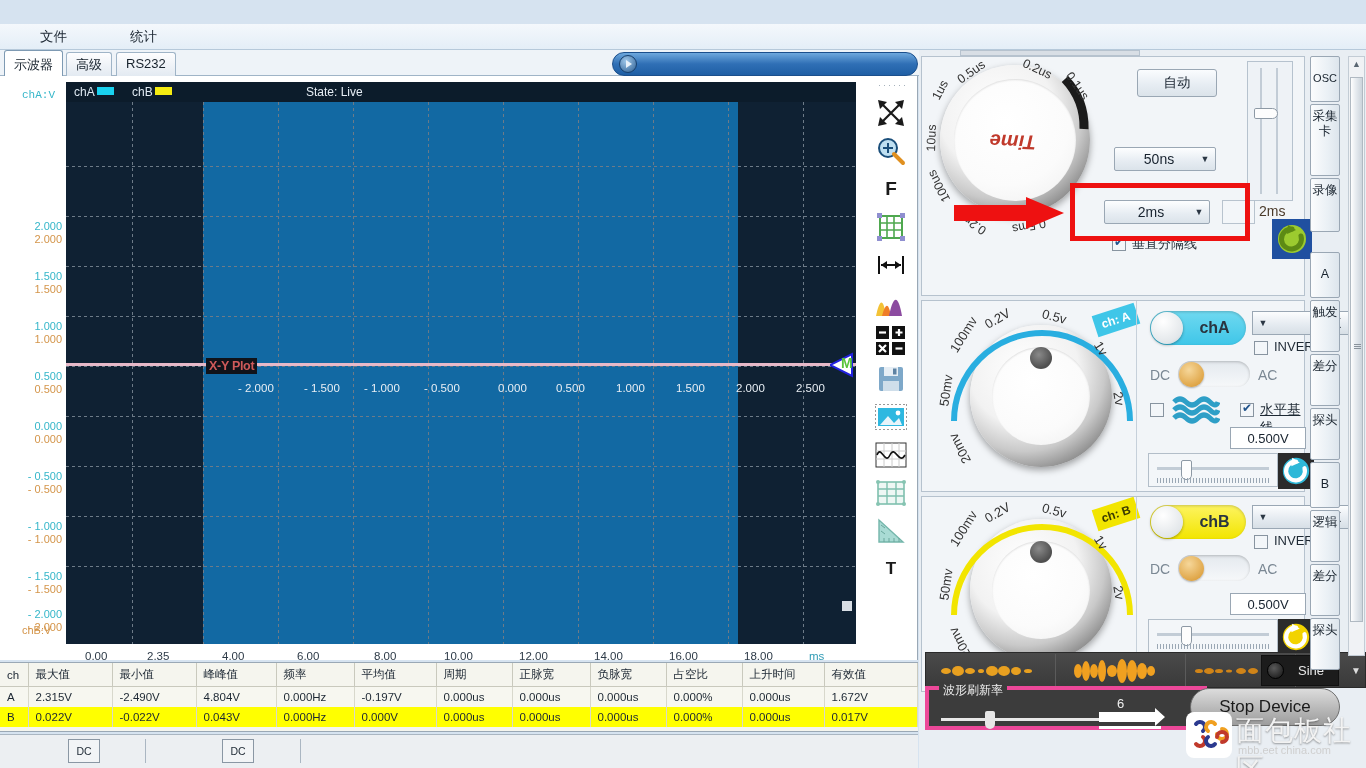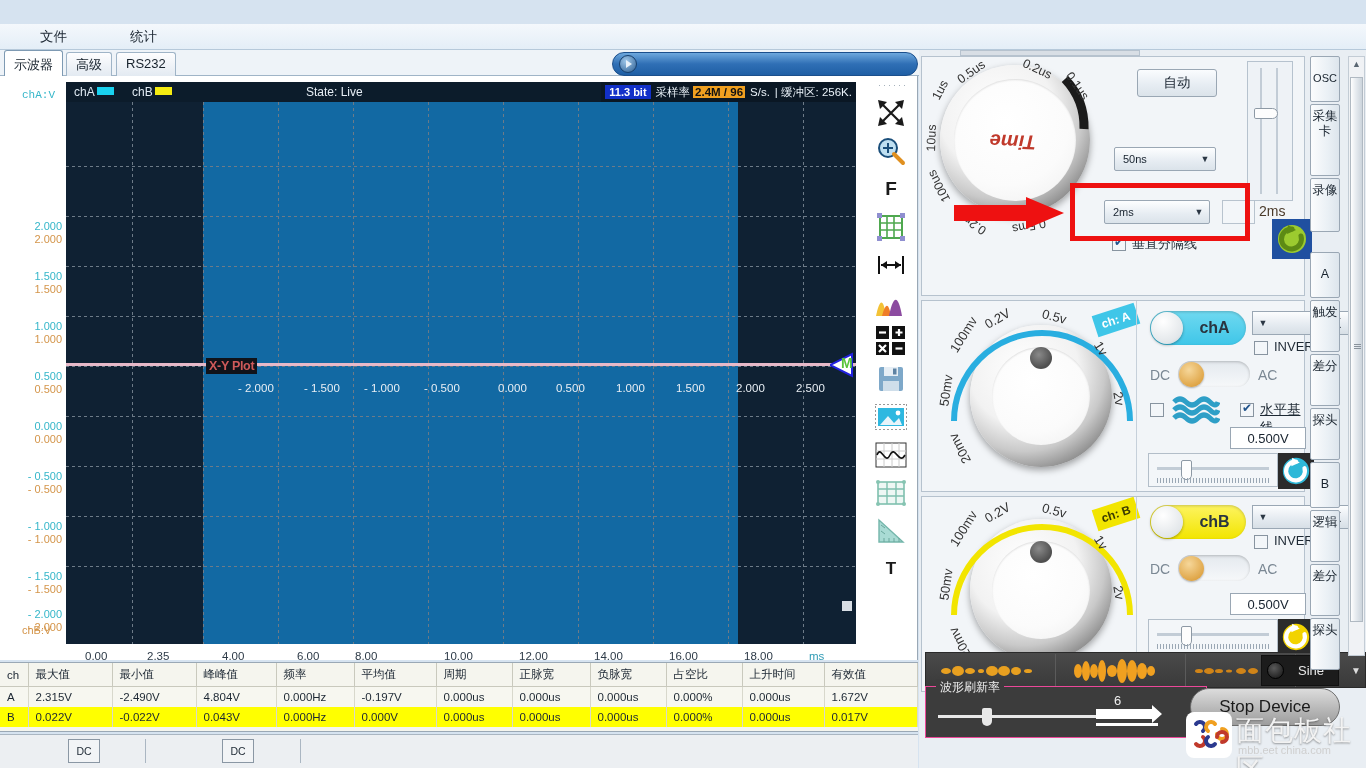--- a/index.html
+++ b/index.html
@@ -103,21 +103,21 @@
              background:radial-gradient(circle at 38% 32%, #ffffff 0%, #f2f2f2 42%, #c9c9c9 62%, #8f8f8f 78%, #d8d8d8 100%);
              box-shadow:0 3px 7px rgba(0,0,0,.35);}
   .knobInner{ position:absolute; border-radius:50%; background:radial-gradient(circle at 42% 35%,#fff 0%,#fbfbfb 60%,#eee 100%);
               box-shadow:inset 0 1px 2px rgba(0,0,0,.12);}
   .knobDot{ position:absolute; border-radius:50%;
             background:radial-gradient(circle at 40% 35%,#8a8a8a,#4e4e4e 70%,#6f6f6f);}
 
   .combo{ position:absolute; height:24px; border:1px solid #9aa7b4; border-radius:2px;
           background:linear-gradient(to bottom,#fdfeff,#e6ecf2 60%,#dbe3ea);
           display:flex; align-items:center; }
-  .combo .val{ font-size:11px; color:#17222e; padding-left:8px; flex:1;}
+  .combo .val{ font-size:14px; color:#17222e; padding-left:8px; flex:1;text-align:center;}
   .combo .caret{ width:20px; text-align:center; font-size:9px; color:#2b3744;}
   .btn3d{ position:absolute; border:1px solid #9aa7b4; border-radius:3px;
           background:linear-gradient(to bottom,#fafcfe,#e7edf3 55%,#dbe3ea);
           display:flex;align-items:center;justify-content:center; font-size:13.5px; color:#17222e;}
   .redbox{ position:absolute; border:5px solid #ee1111; }
   .redarrow{ position:absolute; }
 
   .chtoggle{ position:absolute; width:96px; height:34px; border-radius:17px;
              display:flex; align-items:center; box-shadow:inset 0 1px 3px rgba(0,0,0,.2);}
   .chtoggle .ball{ width:32px;height:32px;border-radius:50%;
@@ -155,22 +155,22 @@
 
   .genbar{ position:absolute; left:925px; top:652px; width:441px; height:36px;
            background:linear-gradient(to bottom,#4a4a4a,#3a3a3a); border:1px solid #2a2a2a;}
   .gencell{ position:absolute; top:1px; height:33px; border-right:1px solid #5b5b5b;
             display:flex;align-items:center;justify-content:center;}
   .sinebtn{ position:absolute; right:26px; top:2px; width:78px;height:31px; background:#1c1c1c;
             border:1px solid #111; display:flex;align-items:center; }
   .sinebtn .dot{ width:17px;height:17px;border-radius:50%;margin-left:5px;
                  background:radial-gradient(circle at 40% 35%,#5a5a5a,#111);border:1px solid #000;}
   .sinebtn .t{ flex:1;text-align:center;font-size:13px;color:#e8e8e8;}
-  .refreshpanel{ position:absolute; left:925px; top:682px; width:282px; height:52px;
-                 background:#3c3c3c; border:1px solid #ec4899; }
+  .refreshpanel{ position:absolute; left:925px; top:682px; width:282px; height:44px;
+                 background:#3c3c3c; border:4px solid #ec4899; }
   .refreshpanel .ttl{ position:absolute; left:10px; top:-8px; background:#3c3c3c; padding:0 4px;
                       font-size:12px; color:#f0f0f0;}
   .stopbtn{ position:absolute; left:1190px; top:688px; width:150px; height:38px; border-radius:19px;
             background:linear-gradient(to bottom,#dcdcdc,#b8b8b8 55%,#9d9d9d);
             border:1px solid #6e6e6e; display:flex;align-items:center;justify-content:center;
             font-size:17px;color:#1b1b1b;}
   .wmark{ position:absolute; left:1186px; top:712px; width:180px; height:52px; }
   .wmark .logo{ position:absolute; left:0;top:0;width:46px;height:46px;background:#fff;border-radius:8px;}
   .wmark .cn{ position:absolute; left:50px; top:0px; font-size:28px; color:#f2f2f2;
               font-family:"DejaVu Sans", sans-serif; letter-spacing:1px; text-shadow:0 1px 2px rgba(0,0,0,.4);}
@@ -252,27 +252,20 @@
       </div>
 
       <div class="plothdr">
         <div class="lg" style="left:8px">
           <span>chA</span><span class="swatch" style="background:#19d2f0"></span>
         </div>
         <div class="lg" style="left:66px">
           <span>chB</span><span class="swatch" style="background:#f5ec12"></span>
         </div>
         <div class="state">State: Live</div>
-        <div class="infobar">
-          <span class="bitbadge">11.3 bit</span>
-          <span class="infotxt">采样率</span>
-          <span class="rateval" style="margin-left:3px;font-size:11.5px;">2.4M / 96</span>
-          <span class="infotxt">S/s.</span>
-          <span class="infotxt">| 缓冲区: 256K.</span>
-        </div>
       </div>
 
       <div class="trace"></div>
       <div class="xyplot">X-Y Plot</div>
 
       <div class="xytick" style="left:172px">- 2.000</div>
       <div class="xytick" style="left:238px">- 1.500</div>
       <div class="xytick" style="left:298px">- 1.000</div>
       <div class="xytick" style="left:358px">- 0.500</div>
       <div class="xytick" style="left:432px">0.000</div>
@@ -289,21 +282,21 @@
         <span style="position:absolute;left:11px;top:3px;font-size:14px;font-weight:bold;color:#57c43a;">M</span>
       </div>
       <div class="markbox"></div>
     </div>
 
     <div class="xaxis">
       <span style="left:19px">0.00</span>
       <span style="left:81px">2.35</span>
       <span style="left:156px">4.00</span>
       <span style="left:231px">6.00</span>
-      <span style="left:289px">8.00</span>
+      <span style="left:308px">8.00</span>
       <span style="left:378px">10.00</span>
       <span style="left:453px">12.00</span>
       <span style="left:528px">14.00</span>
       <span style="left:603px">16.00</span>
       <span style="left:678px">18.00</span>
       <span style="left:743px;color:#2f9bb5;">ms</span>
     </div>
   </div>
 
   <div class="vtool">

